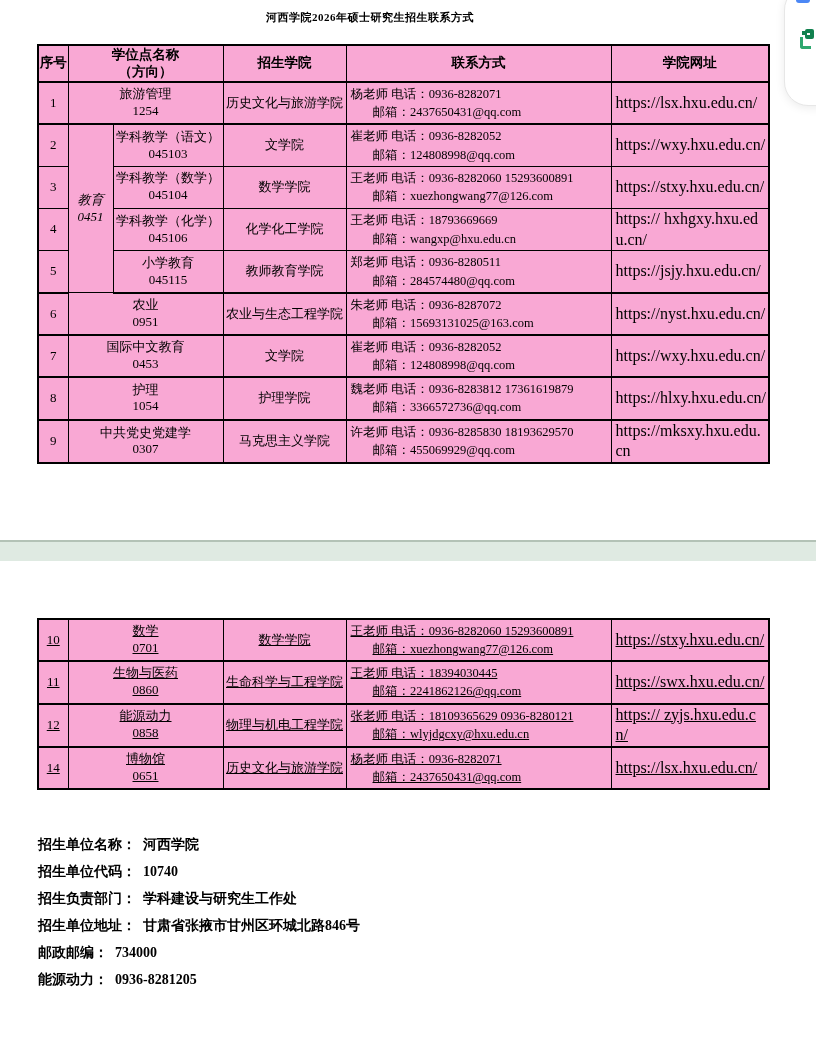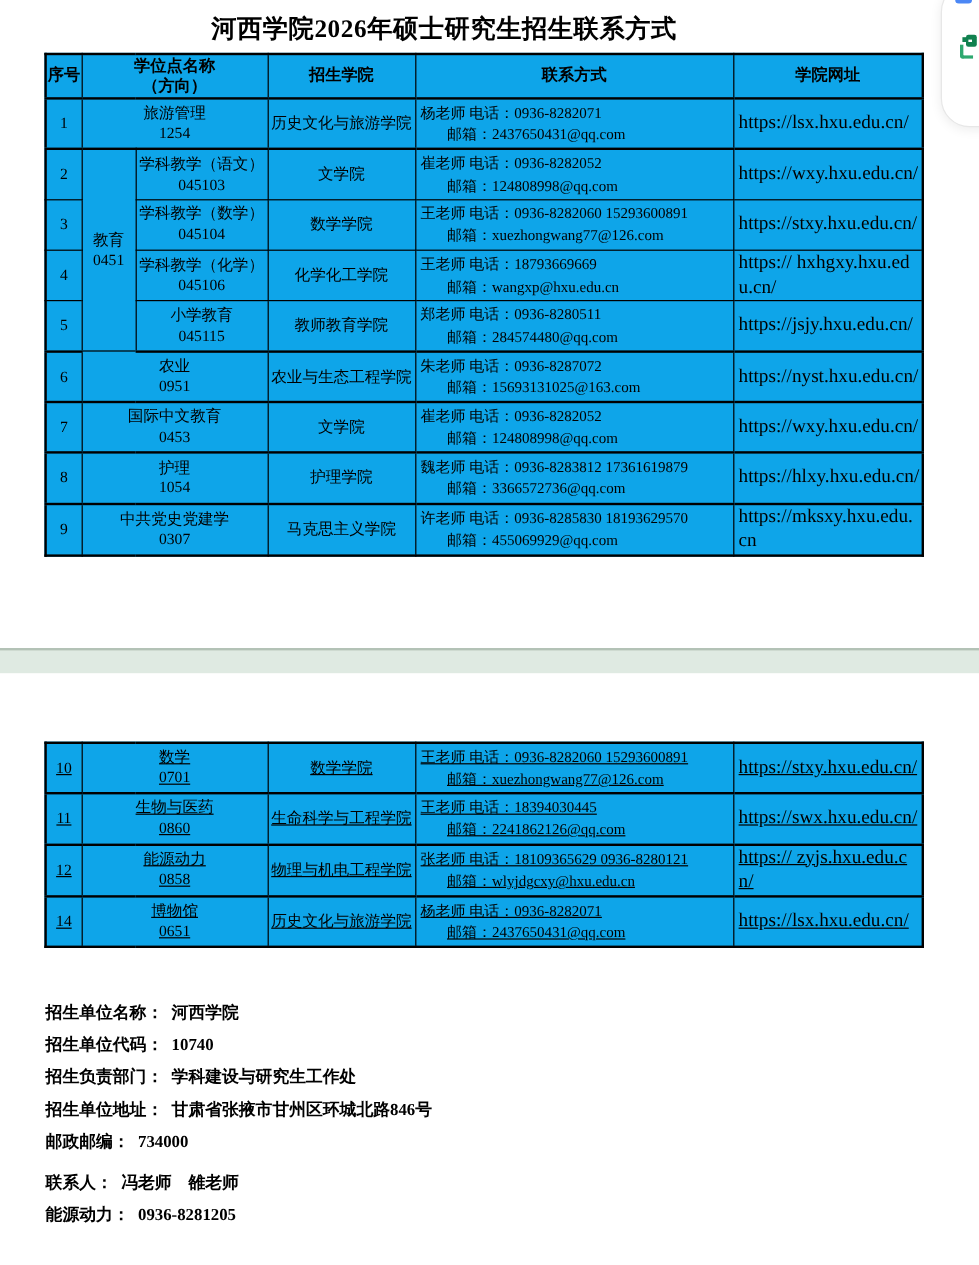--- a/index.html
+++ b/index.html
@@ -2,40 +2,40 @@
 <html><head>
 <meta charset="utf-8">
 <style>
   html,body{margin:0;padding:0;}
   body{
     width:816px;height:1054px;position:relative;background:#ffffff;
     font-family:"Liberation Serif","DejaVu Serif",serif;color:#000;overflow:hidden;
   }
   .title{
     position:absolute;top:10px;left:0;width:740px;text-align:center;
-    font-size:21px;font-weight:bold;letter-spacing:.5px;
+    font-size:11px;font-weight:bold;letter-spacing:.5px;
   }
   table.doc{
     border-collapse:collapse;table-layout:fixed;position:absolute;left:37px;
-    width:731px;border:2px solid #000;background:#0ea5e9;
+    width:731px;border:2px solid #000;background:#f9a8d4;
   }
   #table1{top:44px;}
   #table2{top:618px;text-decoration:underline;}
   .doc td{
     border:1px solid #000;padding:0;font-size:13px;text-align:center;
     vertical-align:middle;line-height:1.3;overflow:hidden;word-break:break-all;
   }
   .doc tr{height:42px;}
   tr.hdr{height:37px;}
   tr.hdr td{font-weight:bold;font-size:13.5px;border-bottom:2px solid #000;line-height:1.25;}
   tr.sep td{border-bottom-width:2px;}
   td.c-contact{text-align:left;padding:2px 2px 2px 4px;font-size:12.5px;line-height:1.45;}
   .c-contact .l2{padding-left:22px;}
   td.c-url{text-align:left;padding:0 2px 0 4px;font-size:16px;}
-  td.c-group{font-size:13px;}
+  td.c-group{font-size:13px;font-style:italic;}
   .band{
     position:absolute;left:0;top:540px;width:816px;height:21px;
     background:#dfeae2;border-top:2px solid #b3c2b6;box-sizing:border-box;
   }
   .footer{position:absolute;left:38px;top:835px;font-size:14px;font-weight:600;}
   .fline{height:20px;line-height:20px;margin-bottom:7px;white-space:nowrap;font-family:Liberation Serif, serif;}
   .fline.gap{margin-top:14px;}
   .fline .fval{margin-left:7px;font-weight:600;}
   
   .fcard{
@@ -285,21 +285,20 @@
   </tr>
 </tbody>
   </table>
 
 <div class="footer">
   <div class="fline"><span>招生单位名称：</span><span class="fval">河西学院</span></div>
   <div class="fline"><span>招生单位代码：</span><span class="fval">10740</span></div>
   <div class="fline"><span>招生负责部门：</span><span class="fval">学科建设与研究生工作处</span></div>
   <div class="fline"><span>招生单位地址：</span><span class="fval">甘肃省张掖市甘州区环城北路846号</span></div>
   <div class="fline"><span>邮政邮编：</span><span class="fval">734000</span></div>
-  <div class="fline gap"><span>联系人：</span><span class="fval">冯老师　雒老师</span></div>
   <div class="fline"><span>能源动力：</span><span class="fval">0936-8281205</span></div>
 </div>
 
 <div class="fcard">
   <div class="icon-blue"></div>
   <div class="icon-translate">
     <span class="g-sq"></span>
     <span class="g-l"></span>
   </div>
 </div>

